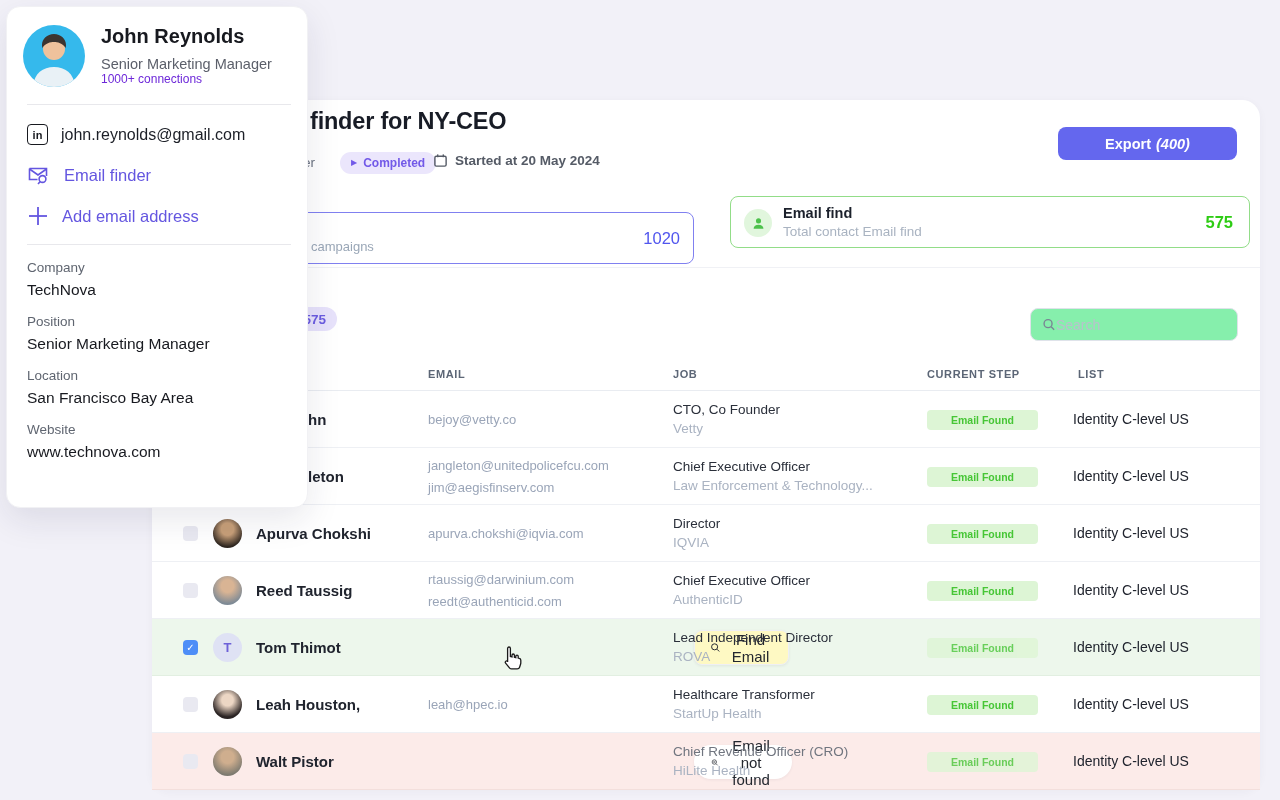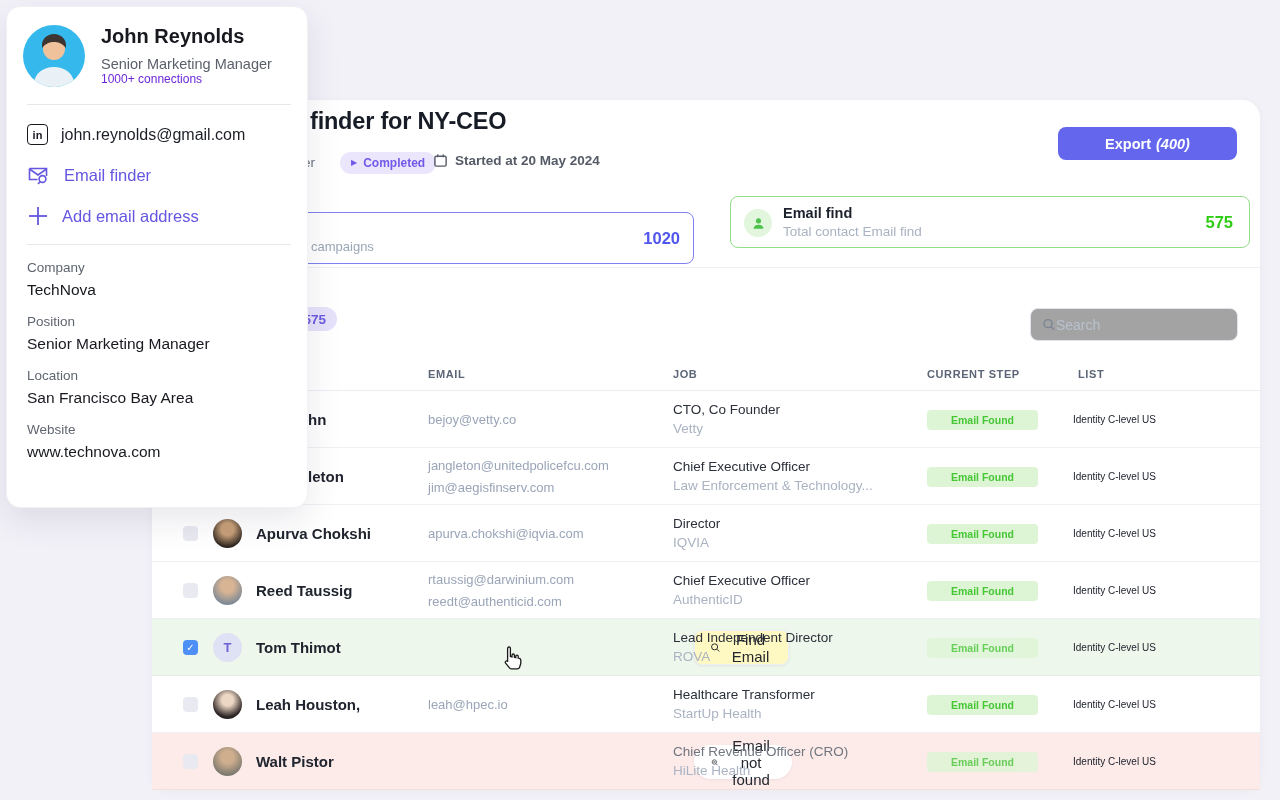--- a/index.html
+++ b/index.html
@@ -19,35 +19,35 @@
   .export-btn { position:absolute; left:906px; top:27px; width:179px; height:33px; border:none; border-radius:8px;
     background:#6467ee; color:#fff; font-size:14.5px; font-weight:600; cursor:pointer;
     display:flex; align-items:center; justify-content:center; gap:5px; font-family:inherit; }
   .export-btn .cnt { font-style:italic; font-weight:600; }
 
   .header-divider { position:absolute; left:0; top:167px; width:100%; height:1px; background:#f0f1f5; }
 
   
   .stat-card { position:absolute; top:96px; height:52px; border-radius:8px; background:#fff; }
   .card-campaigns { left:24px; width:518px; border:1px solid #8080f0;margin-top:16px; }
-  .card-campaigns .value { position:absolute; right:13px; top:16px; font-size:16.5px; font-weight:bold; color:#5156ee; }
+  .card-campaigns .value { position:absolute; right:13px; top:16px; font-size:16.5px; font-weight:normal; color:#5156ee; }
   .card-campaigns .frag { position:absolute; left:134px; bottom:9px; font-size:13px; color:#9aa7b7; }
   .card-emailfind { left:566px; width:520px; border:1px solid #92dd88;margin-left:12px; }
   .card-emailfind .icon-circle { position:absolute; left:13px; top:12px; width:28px; height:28px; border-radius:50%;
     background:#e1f6dd; display:flex; align-items:center; justify-content:center; }
   .card-emailfind .title { position:absolute; left:52px; top:8px; font-size:14.5px; font-weight:bold; color:#1c212c; }
   .card-emailfind .sub { position:absolute; left:52px; top:27px; font-size:13.5px; color:#a9b3c1; }
   .card-emailfind .value { position:absolute; right:16px; top:16px; font-size:16.5px; font-weight:bold; color:#2ecc14; }
 
   
   .count-pill { position:absolute; left:88px; top:207px; width:97px; height:24px; border-radius:12px;
     background:#e7e2fb; color:#6b5ce0; font-size:13.5px; font-weight:bold;
     display:flex; align-items:center; justify-content:flex-end; padding-right:11px; }
   .search-box { position:absolute; left:878px; top:208px; width:208px; height:33px; border:1px solid #dfe3ea;
-    border-radius:8px; background:#a3a3a3; display:flex; align-items:center; padding:0 11px; gap:0; }
+    border-radius:8px; background:#86efac; display:flex; align-items:center; padding:0 11px; gap:0; }
   .search-box input { border:none; outline:none; width:100%; font-size:14px; color:#333; font-family:inherit; background:transparent; }
   .search-box input::placeholder { color:#b9c1cd; }
 
   
   .thead { position:absolute; left:0; top:260px; width:100%; height:31px; border-bottom:1px solid #e9ecf1; }
   .th { position:absolute; top:8px; font-size:11px; font-weight:bold; color:#5c6676; letter-spacing:.6px; }
   .th-email { left:276px; } .th-job { left:521px; } .th-step { left:775px; } .th-list { left:926px; }
 
   .tbody { position:absolute; left:0; top:291px; width:100%; height:399px; }
   .row { position:relative; width:100%; height:57px; border-bottom:1px solid #eef0f4; background:#fff; }
@@ -74,21 +74,21 @@
   .email { font-size:13px; color:#9aa5b8; white-space:nowrap; }
   .job-cell { position:absolute; left:521px; top:0; height:100%; width:245px; display:flex;
     flex-direction:column; justify-content:center; gap:4px; }
   .job-title { font-size:13.5px; color:#2a2f3a; white-space:nowrap; }
   .row.hl-red .job-title { color:#70757f; }
   .job-company { font-size:13.5px; color:#aab3c2; white-space:nowrap; }
   .step-badge { position:absolute; left:775px; top:19px; padding:4px 24px; border-radius:4px;
     background:#ddf5d5; color:#47c636; font-size:10.5px; font-weight:bold; white-space:nowrap; }
   .row.hl-green .step-badge, .row.hl-red .step-badge { opacity:.8; }
   .list-cell { position:absolute; left:921px; top:0; height:100%; display:flex; align-items:center;
-    font-size:10px; color:#20242e; white-space:nowrap; }
+    font-size:14px; color:#20242e; white-space:nowrap; }
 
   .find-btn { position:absolute; left:266px; top:11px; height:35px; padding:0 15px; border:1px solid #efeff4;
     border-radius:8px; background:#fef9c3; box-shadow:0 1px 3px rgba(30,30,60,.07); cursor:pointer;
     display:none; align-items:center; gap:8px; font-size:15px; color:#23272f; font-family:inherit; }
   .notfound-btn { position:absolute; left:266px; top:12px; height:34px; padding:0 17px; border:none;
     border-radius:17px; background:#fff; box-shadow:0 1px 3px rgba(30,30,60,.06); cursor:pointer;
     display:none; align-items:center; gap:9px; font-size:15px; color:#23272f; font-family:inherit; }
   .show { display:flex !important; }
   .cursor-icon { position:absolute; left:348px; top:26px; display:none; }
 

